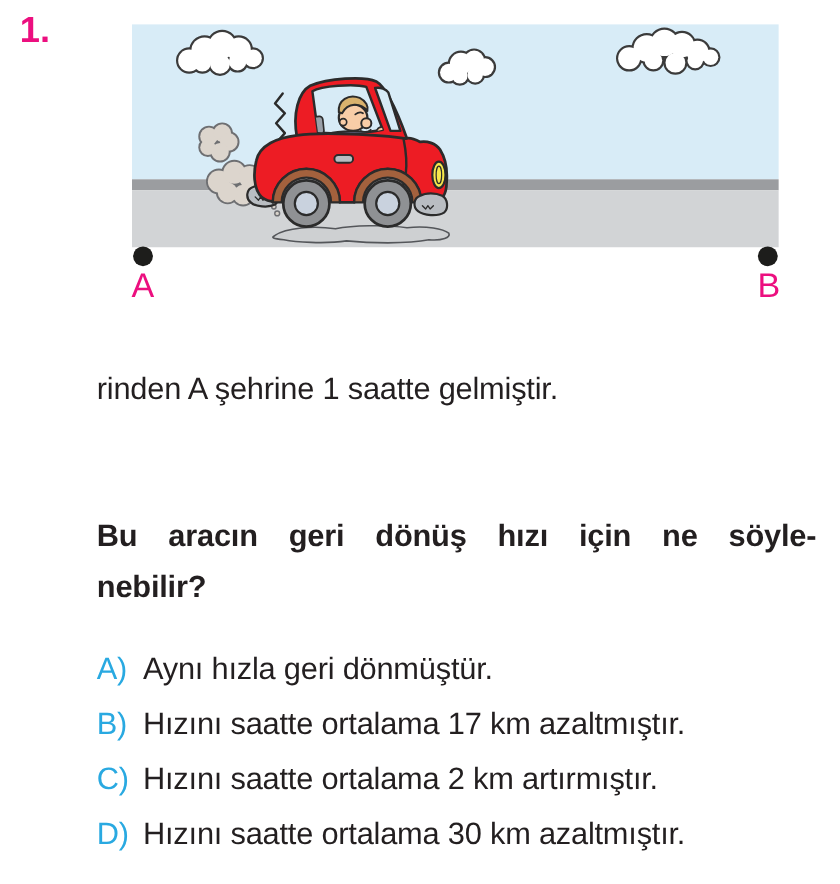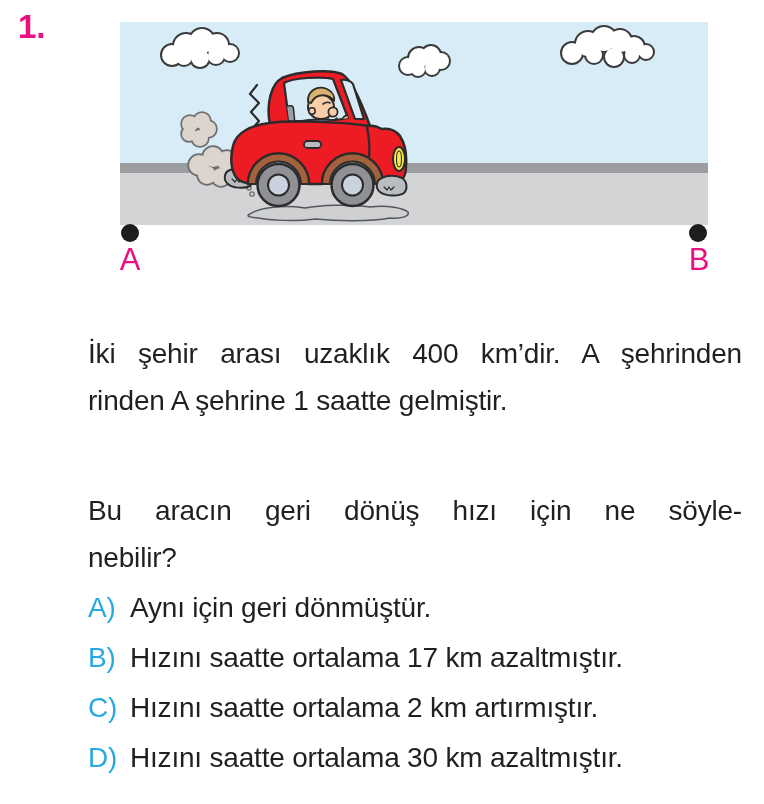--- a/index.html
+++ b/index.html
@@ -17,21 +17,21 @@
   .dot-a { left:121px; }
   .dot-b { left:689px; }
   .pt-label {
     position:absolute; top:243px; width:36px; text-align:center;
     font-size:31px; color:#ec0f7f; line-height:34px;
   }
   .pt-a { left:112px; }
   .pt-b { left:681px; }
   .para { position:absolute; left:88px; width:654px; font-size:28px; line-height:47px; letter-spacing:-0.2px; }
   .p1 { top:330px; }
-  .p2 { top:487px; font-weight:normal; }
+  .p2 { top:463px; font-weight:bold; }
   .jline { text-align:justify; text-align-last:justify; white-space:nowrap; }
   .opt-row { position:absolute; left:88px; display:flex; font-size:28px; line-height:50px; letter-spacing:-0.2px; }
   .r1 { top:583px; } .r2 { top:633px; } .r3 { top:683px; } .r4 { top:733px; }
   .opt-letter { width:42px; flex:0 0 42px; color:#29a9e1; }
 </style>
 </head>
 <body>
 
 <div class="page">
 
@@ -174,32 +174,31 @@
       </g>
     </svg>
   </div>
 
   <div class="dot dot-a"></div>
   <div class="dot dot-b"></div>
   <div class="pt-label pt-a">A</div>
   <div class="pt-label pt-b">B</div>
 
   <div class="para p1">
-    <div class="jline">İki şehir arası uzaklık 400 km’dir. A şehrinden</div>
     <div>rinden A şehrine 1 saatte gelmiştir.</div>
   </div>
 
   <div class="para p2">
     <div class="jline">Bu aracın geri dönüş hızı için ne söyle-</div>
     <div>nebilir?</div>
   </div>
 
   <div class="opt-row r1">
     <span class="opt-letter">A)</span>
-    <span class="opt-text">Aynı için geri dönmüştür.</span>
+    <span class="opt-text">Aynı hızla geri dönmüştür.</span>
   </div>
   <div class="opt-row r2">
     <span class="opt-letter">B)</span>
     <span class="opt-text">Hızını saatte ortalama 17 km azaltmıştır.</span>
   </div>
   <div class="opt-row r3">
     <span class="opt-letter">C)</span>
     <span class="opt-text">Hızını saatte ortalama 2 km artırmıştır.</span>
   </div>
   <div class="opt-row r4">

